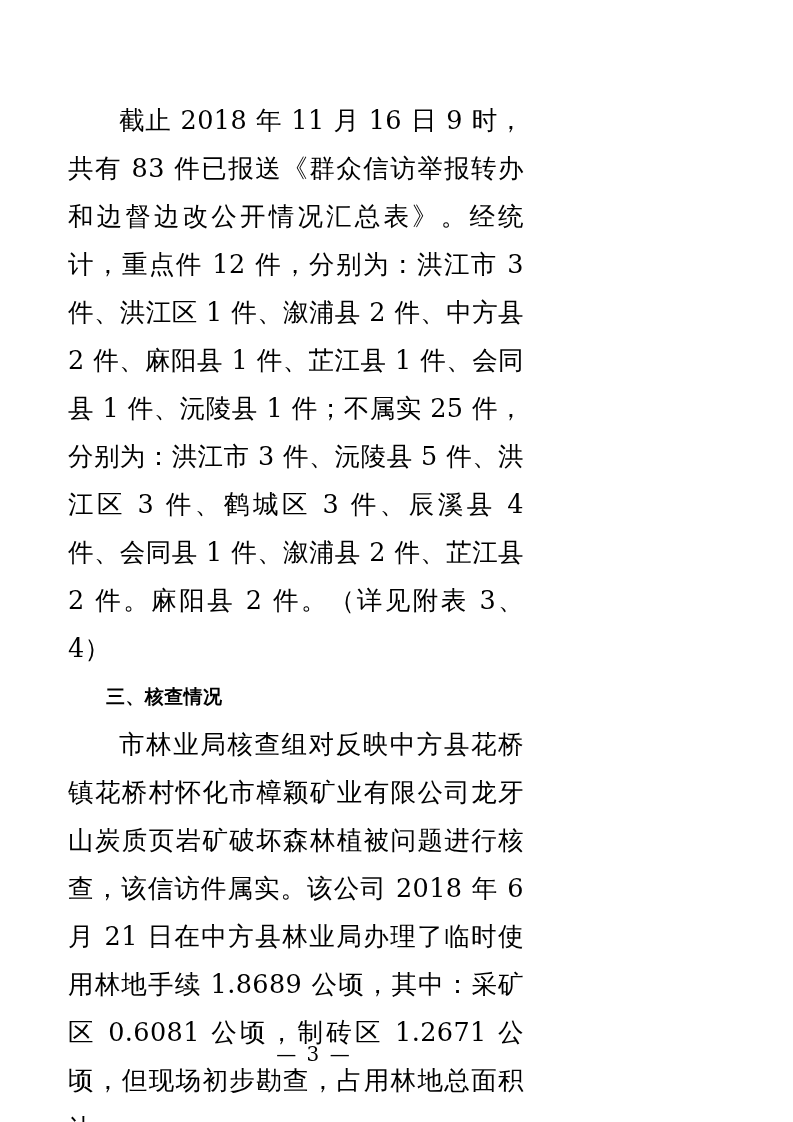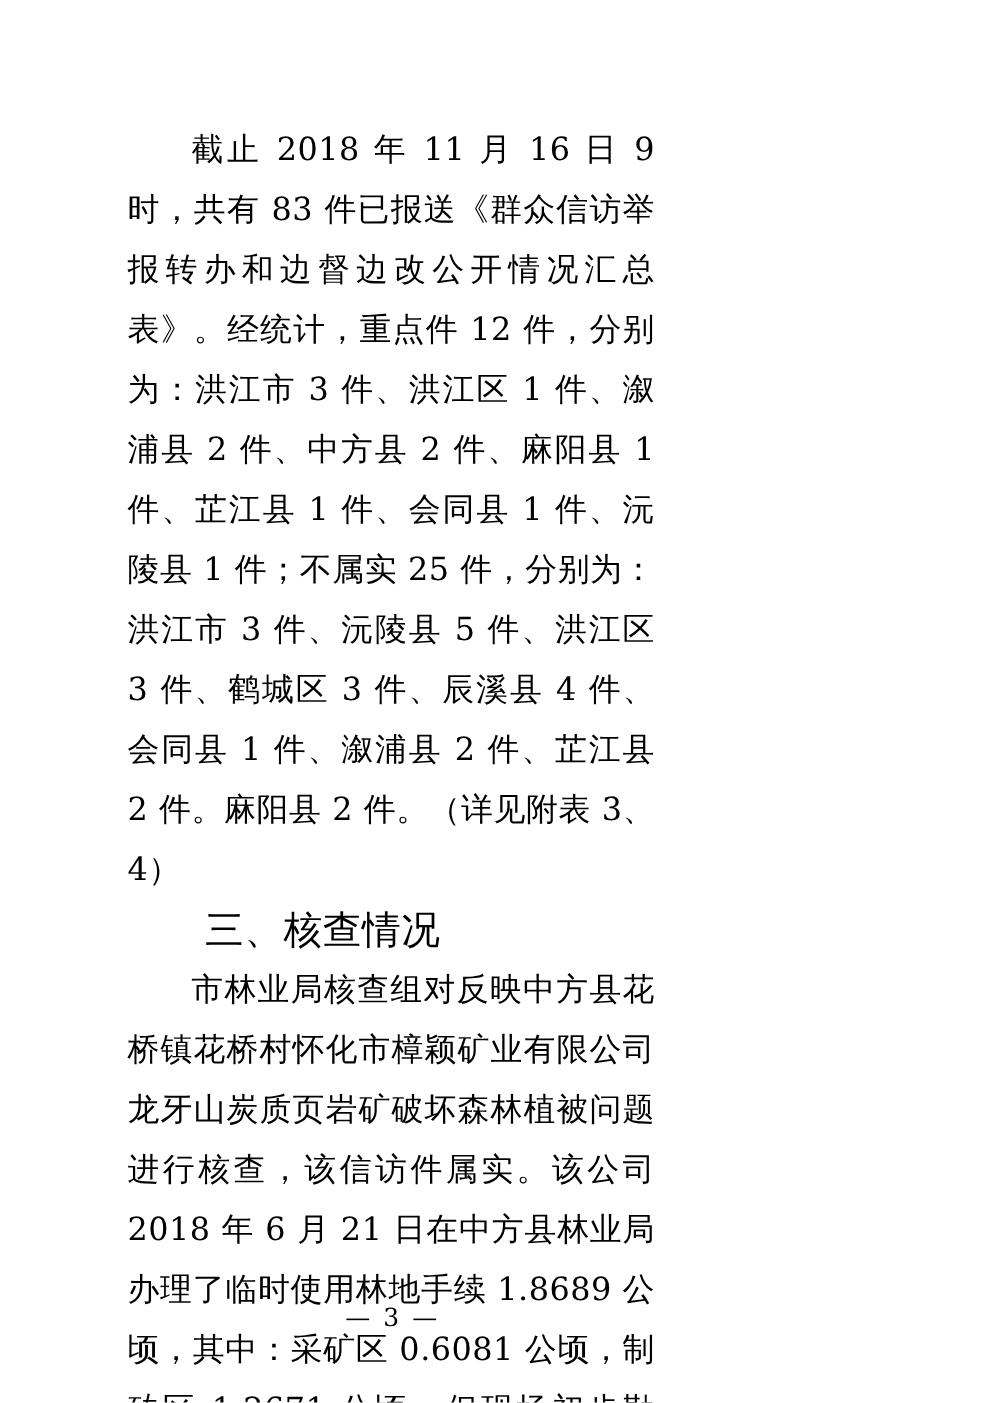--- a/index.html
+++ b/index.html
@@ -15,42 +15,42 @@
     position: relative;
     overflow: hidden;
   }
   .page {
     position: absolute;
     left: 0;
     top: 0;
     width: 628px;
     height: 1122px;
     box-sizing: border-box;
-    padding: 96px 104px 0 102px;
+    padding: 96px 104px 0 68px;
   }
   .doc-body {
     font-size: 25.5px;
     line-height: 48px;
     letter-spacing: 0.4px;
     text-align: justify;
     text-justify: inter-ideograph;
   }
   .para {
     margin: 0 0 0 0;
     text-indent: 2em;
     white-space: normal;
   }
   .para + .para {
     margin-top: 0;
   }
   .heading {
     margin: 0;
     text-indent: 2em;
-    font-weight: normal;
-    font-size: 31px;
+    font-weight: bold;
+    font-size: 19px;
     line-height: 48px;
     font-family: "DejaVu Sans", "Liberation Sans", sans-serif;
   }
   .footer {
     position: absolute;
     left: 0;
     right: 0;
     bottom: 56px;
     text-align: center;
     font-size: 20px;

